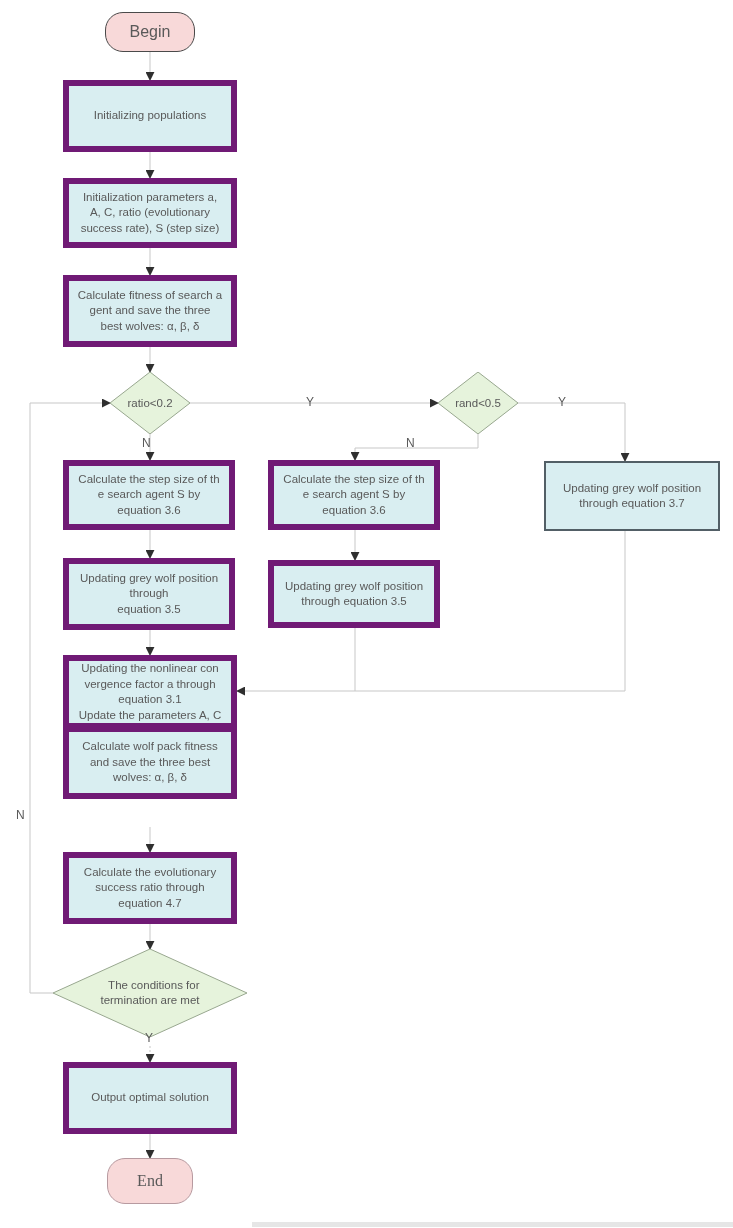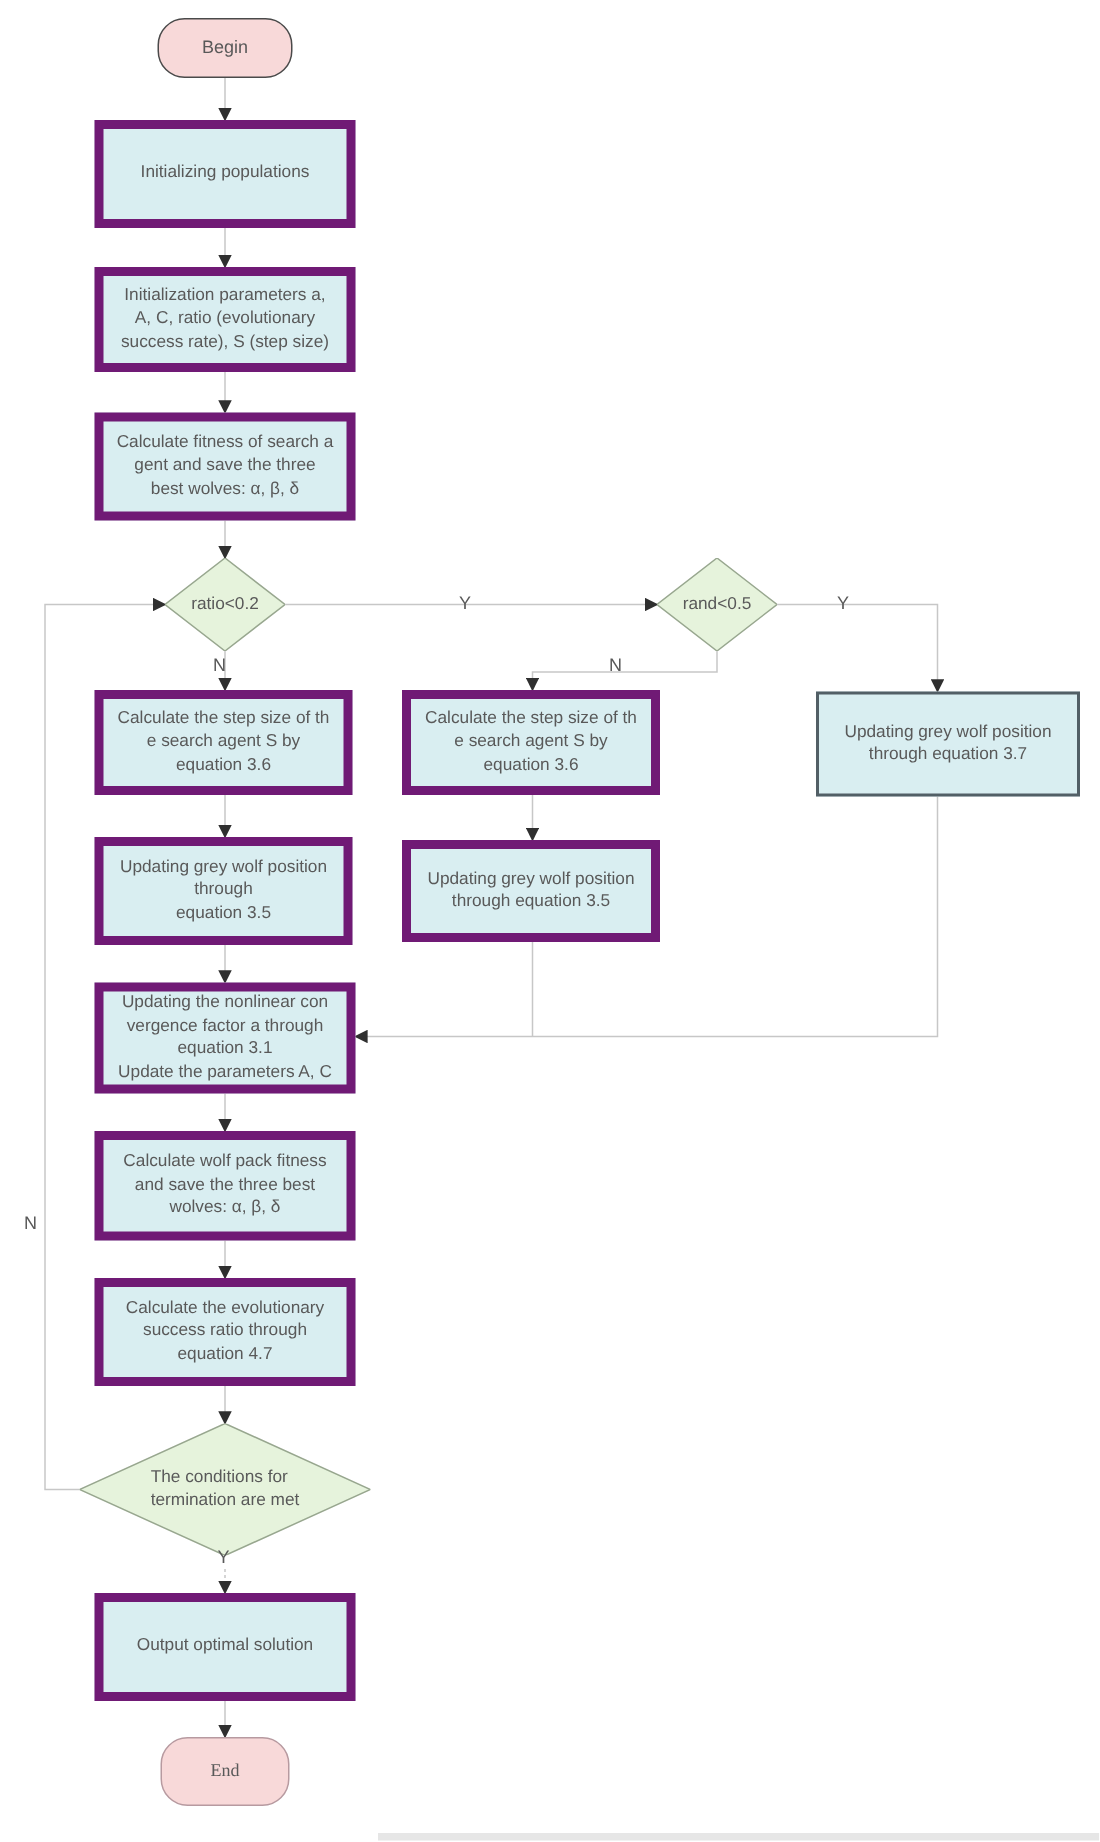--- a/index.html
+++ b/index.html
@@ -8,29 +8,29 @@
     font-family:"Liberation Sans", sans-serif;color:#595959;
   }
   #edges{position:absolute;left:0;top:0;width:733px;height:1228px;z-index:1;}
   .node{
     position:absolute;z-index:2;display:flex;align-items:center;justify-content:center;
     text-align:center;font-size:11.5px;line-height:15.5px;white-space:pre-line;
     box-sizing:border-box;padding:2px;
   }
   .process{background:#d9eef1;border:6px solid #701a75;}
   .process-strong{background:#d9eef1;border:2px solid #525f66;}
-  .terminal{background:#f8d9d9;border-radius:18px;font-size:12px;}
+  .terminal{background:#f8d9d9;border-radius:18px;font-size:16px;}
   .terminal-begin{border:1.5px solid #4a4a4a;}
   .terminal-end{border:1.5px solid #b79aa0;font-family:Liberation Serif, serif;}
   .diamond{position:absolute;z-index:2;}
   .diamond svg{position:absolute;left:0;top:0;}
   .diamond span{
     position:absolute;left:0;top:0;width:100%;height:100%;
     display:flex;align-items:center;justify-content:center;
-    text-align:left;font-size:11.5px;line-height:15px;white-space:pre-line;
+    text-align:right;font-size:11.5px;line-height:15px;white-space:pre-line;
   }
   .edge-label{position:absolute;z-index:3;font-size:12px;color:#595959;}
   .scrollbar{position:absolute;left:252px;top:1222px;width:481px;height:5px;background:#e6e6e6;z-index:4;}
 </style>
 </head>
 <body>
 
 <div id="canvas">
 
   <svg id="edges" width="733" height="1228" viewBox="0 0 733 1228">
@@ -104,21 +104,21 @@
 equation 3.5</div>
 
   <div class="node process" style="left:268px;top:560px;width:172px;height:68px">Updating grey wolf position
 through equation 3.5</div>
 
   <div class="node process" style="left:63px;top:655px;width:174px;height:74px">Updating the nonlinear con
 vergence factor a through
 equation 3.1
 Update the parameters A, C</div>
 
-  <div class="node process" style="left:63px;top:754px;width:174px;height:73px">Calculate wolf pack fitness
+  <div class="node process" style="left:63px;top:726px;width:174px;height:73px">Calculate wolf pack fitness
 and save the three best
 wolves: α, β, δ</div>
 
   <div class="node process" style="left:63px;top:852px;width:174px;height:72px">Calculate the evolutionary
 success ratio through
 equation 4.7</div>
 
   <div class="diamond" style="left:53px;top:949px;width:194px;height:88px">
     <svg width="194" height="88" viewBox="0 0 194 88">
       <polygon points="97,0 194,44 97,88 0,44" fill="#e6f3dc" stroke="#98a78f" stroke-width="1"></polygon>

